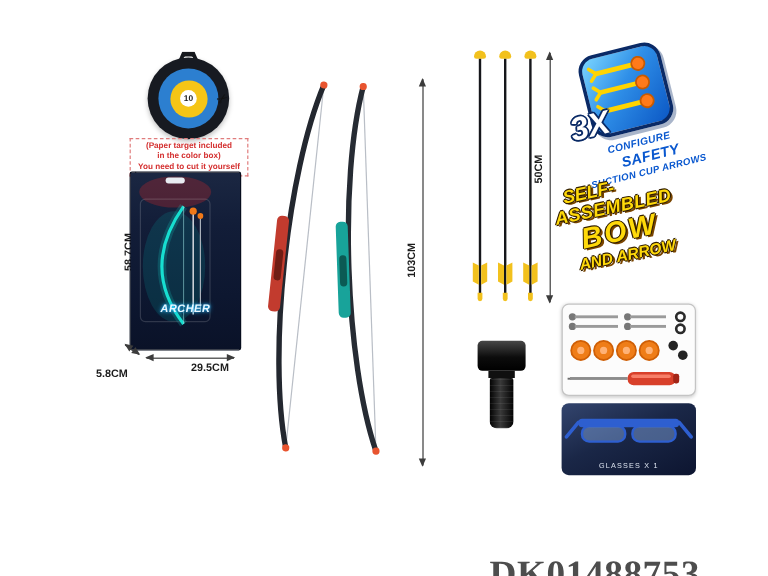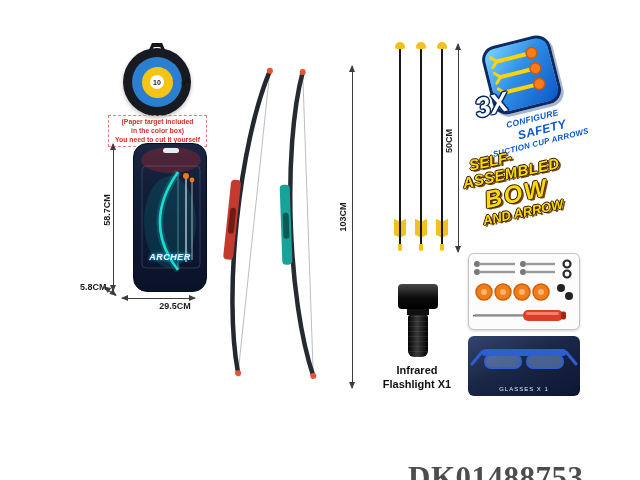--- a/index.html
+++ b/index.html
@@ -29,21 +29,21 @@
   .ring{border-radius:50%;display:flex;align-items:center;justify-content:center}
   .r1{position:absolute;left:123px;top:48px;width:68px;height:68px;background:#171a21;box-shadow:0 2px 4px rgba(0,0,0,.25)}
   .r2{width:50px;height:50px;background:#2c7fd0}
   .r3{width:31px;height:31px;background:#f5c516}
   .r4{width:14px;height:14px;background:#fff;font-size:7px;font-weight:700;color:#222}
   .scissors{position:absolute;left:181px;top:76px;font-size:11px;color:#111;transform:rotate(-35deg)}
   .note-box{position:absolute;left:108px;top:115px;width:99px;border:1px dashed #e07d7d;padding:2px 1px;
     text-align:center;font-size:6.8px;line-height:1.3;font-weight:700;color:#d43030}
 
   
-  .pkg{position:absolute;left:133px;top:143px;width:74px;height:149px;border-radius:14px;overflow:hidden;
+  .pkg{position:absolute;left:108px;top:143px;width:93px;height:149px;border-radius:2px;overflow:hidden;
     background:linear-gradient(180deg,#1b2742 0%,#121d38 30%,#0d1730 70%,#0a1228 100%);border:1px solid #070d1d}
   .pkg-brand{position:absolute;left:0;right:0;top:108px;text-align:center;font-size:9px;font-style:italic;
     font-weight:700;color:#eaf8ff;letter-spacing:.5px;text-shadow:0 0 4px #2ab9ff,0 0 2px #2ab9ff}
 
   
   .arrow-cup{position:absolute;width:10px;height:7px;background:#f2c11d;border-radius:5px 5px 2px 2px}
   .arrow-shaft{position:absolute;width:2px;background:#16171b}
   .fletch{position:absolute;width:5px;height:16px;background:#f2c11d}
   .fl{transform:skewY(28deg)}
   .fr{transform:skewY(-28deg)}
@@ -132,21 +132,21 @@
       <path d="M44 28 C 20 62, 20 95, 44 126" stroke="#18e6d6" stroke-width="2.6" fill="none" opacity=".95"></path>
       <line x1="44" y1="28" x2="44" y2="126" stroke="#9adfe0" stroke-width=".8" opacity=".6"></line>
       <rect x="29" y="4" width="16" height="5" rx="2.5" fill="#e8ecf2"></rect>
     </svg>
     <div class="pkg-brand">ARCHER</div>
   </div>
 
   <div class="dim-h" style="left:122px;top:298px;width:73px"></div>
   <div class="dim-label" style="left:144px;top:301px;width:62px">29.5CM</div>
   <div class="dim-h" style="left:103px;top:291px;width:14px;transform:rotate(35deg)"></div>
-  <div class="dim-label" style="left:80px;top:282px">5.8CM</div>
+  <div class="dim-label" style="left:80px;top:306px">5.8CM</div>
 
   <svg class="abs" style="left:198px;top:46px" width="170" height="352" viewBox="0 0 170 352">
     <g transform="translate(56,176) rotate(6)">
       <line x1="0" y1="-152" x2="0" y2="152" stroke="#b9bec6" stroke-width="1"></line>
       <path d="M 0 -152 C -23 -76 -23 76 0 152" fill="none" stroke="#23272f" stroke-width="4.5" stroke-linecap="round"></path>
       <circle cx="0" cy="-152" r="3" fill="#e8542f"></circle>
       <circle cx="0" cy="152" r="3" fill="#e8542f"></circle>
       <rect x="-27" y="-40" width="10" height="80" rx="4" fill="#c23b2e"></rect>
       <rect x="-25" y="-12" width="6" height="26" rx="3" fill="#6f1d14"></rect>
     </g>
@@ -214,24 +214,20 @@
     <div class="hl hl1">SELF-</div>
     <div class="hl hl2">ASSEMBLED</div>
     <div class="hl hl3">BOW</div>
     <div class="hl hl4">AND ARROW</div>
   </div>
 
   <div>
     <div class="fl-head"></div>
     <div class="fl-neck"></div>
     <div class="fl-body"></div>
-  </div>
-  <div class="fl-label">
-    <div>Infrared</div>
-    <div>Flashlight X1</div>
   </div>
 
   <div class="acc-box">
     <svg width="110" height="75" viewBox="0 0 110 75">
       <g>
         <circle cx="8" cy="10" r="3" fill="#777"></circle>
           <rect x="10" y="8.8" width="36" height="2.4" fill="#9a9a9a"></rect>
         <circle cx="54" cy="10" r="3" fill="#777"></circle>
           <rect x="56" y="8.8" width="30" height="2.4" fill="#9a9a9a"></rect>
         <circle cx="8" cy="18" r="3" fill="#777"></circle>

